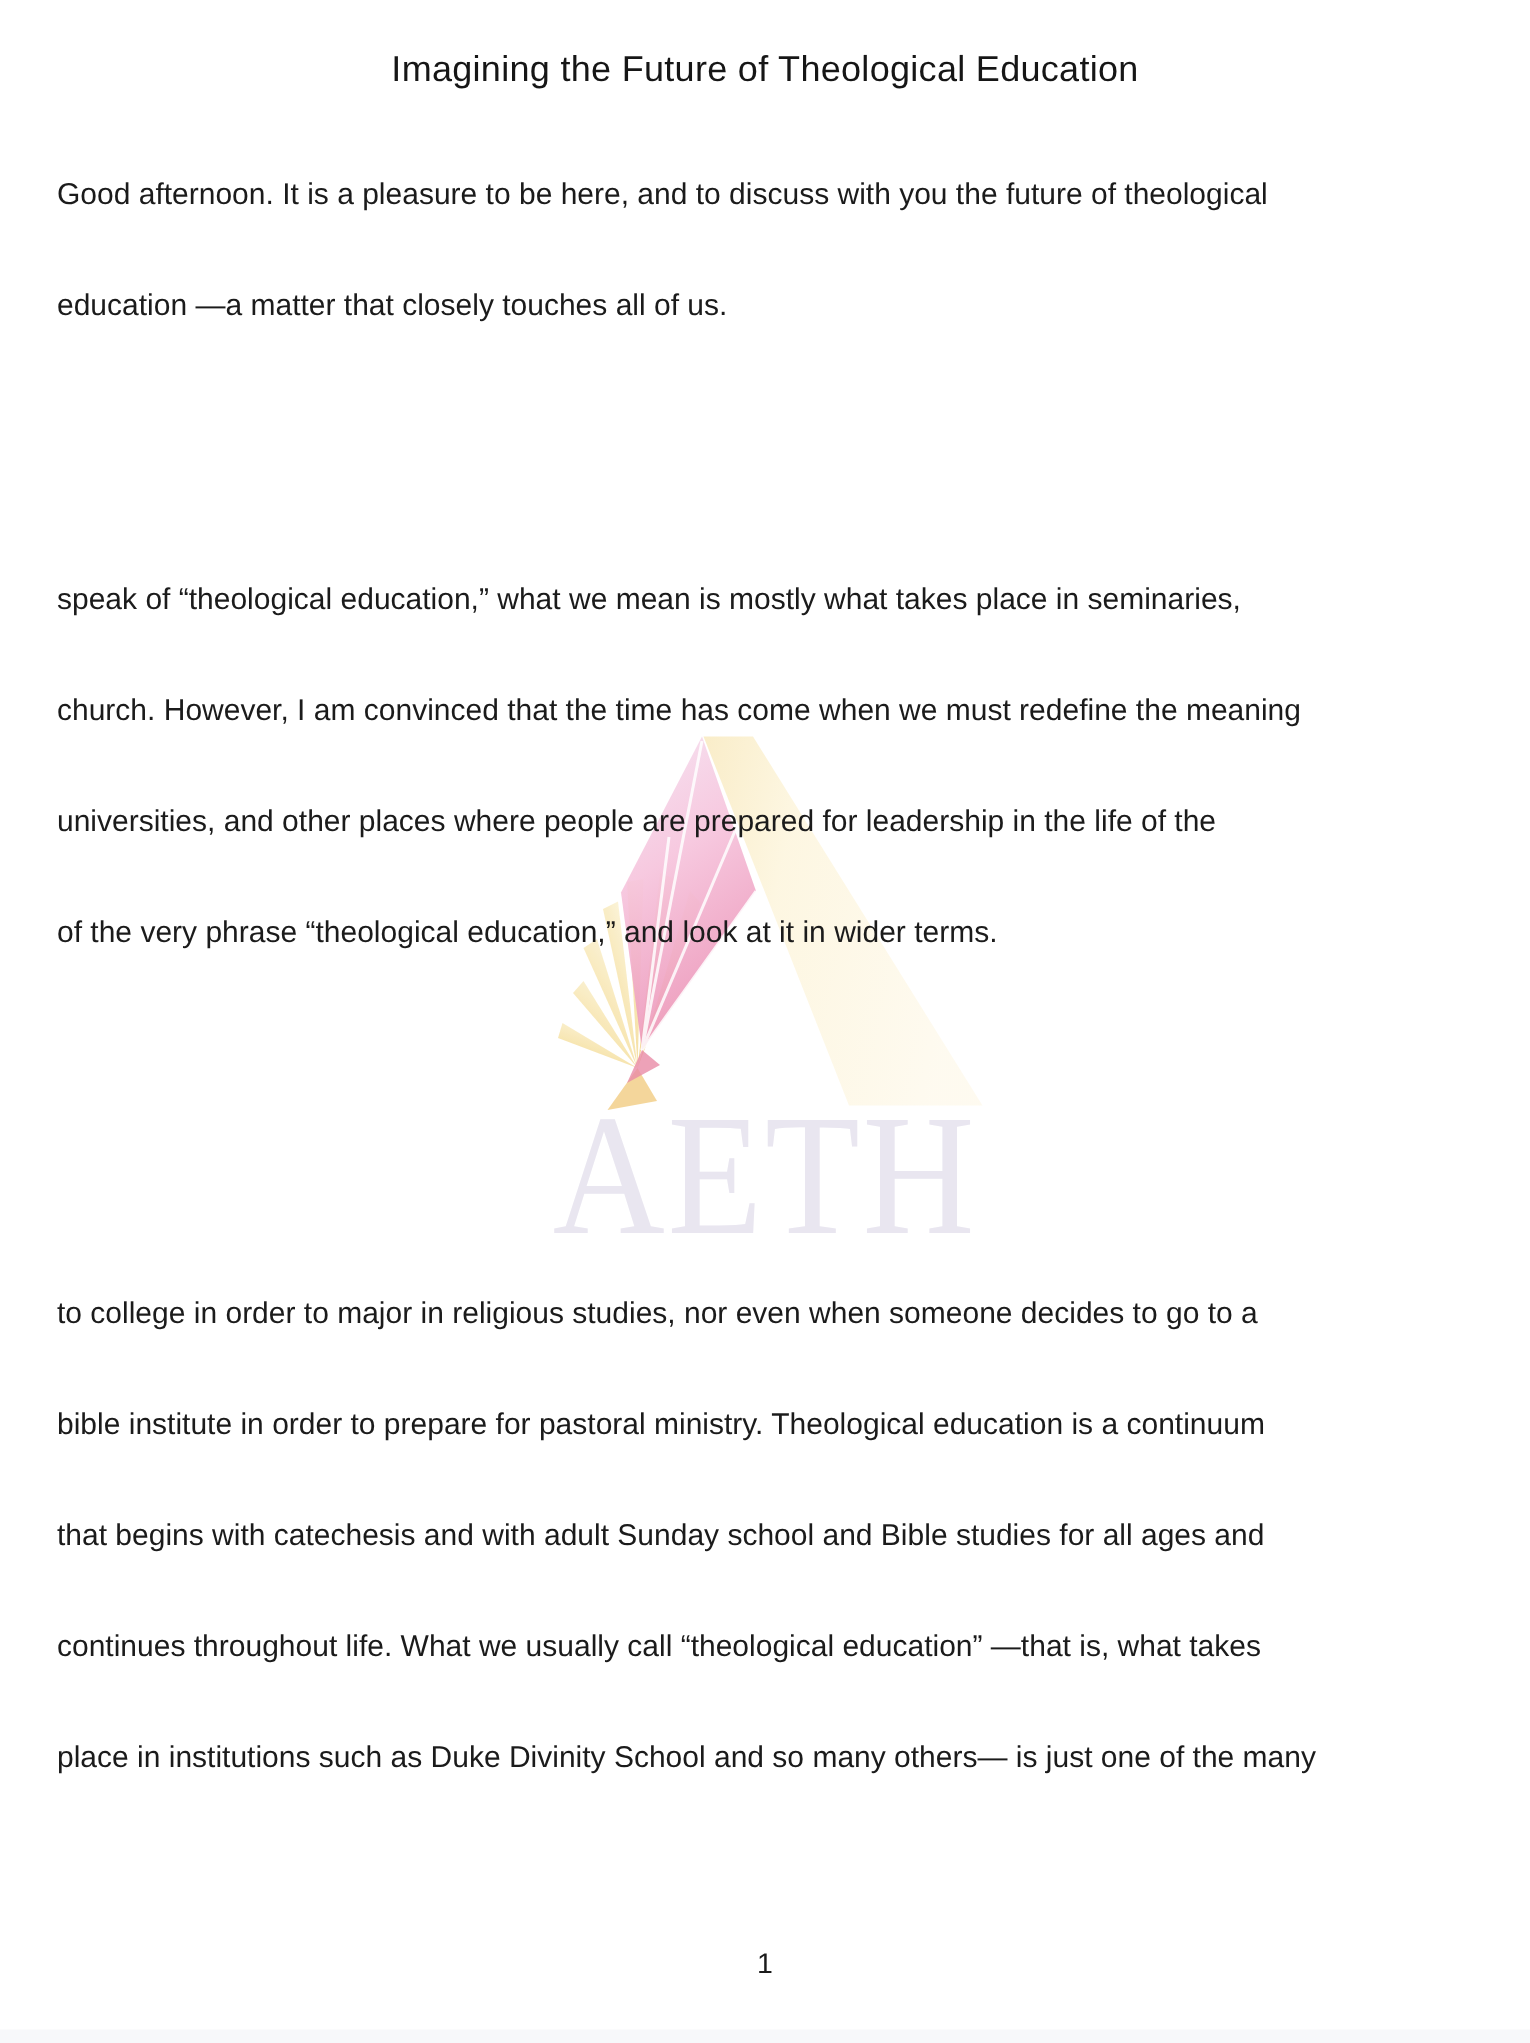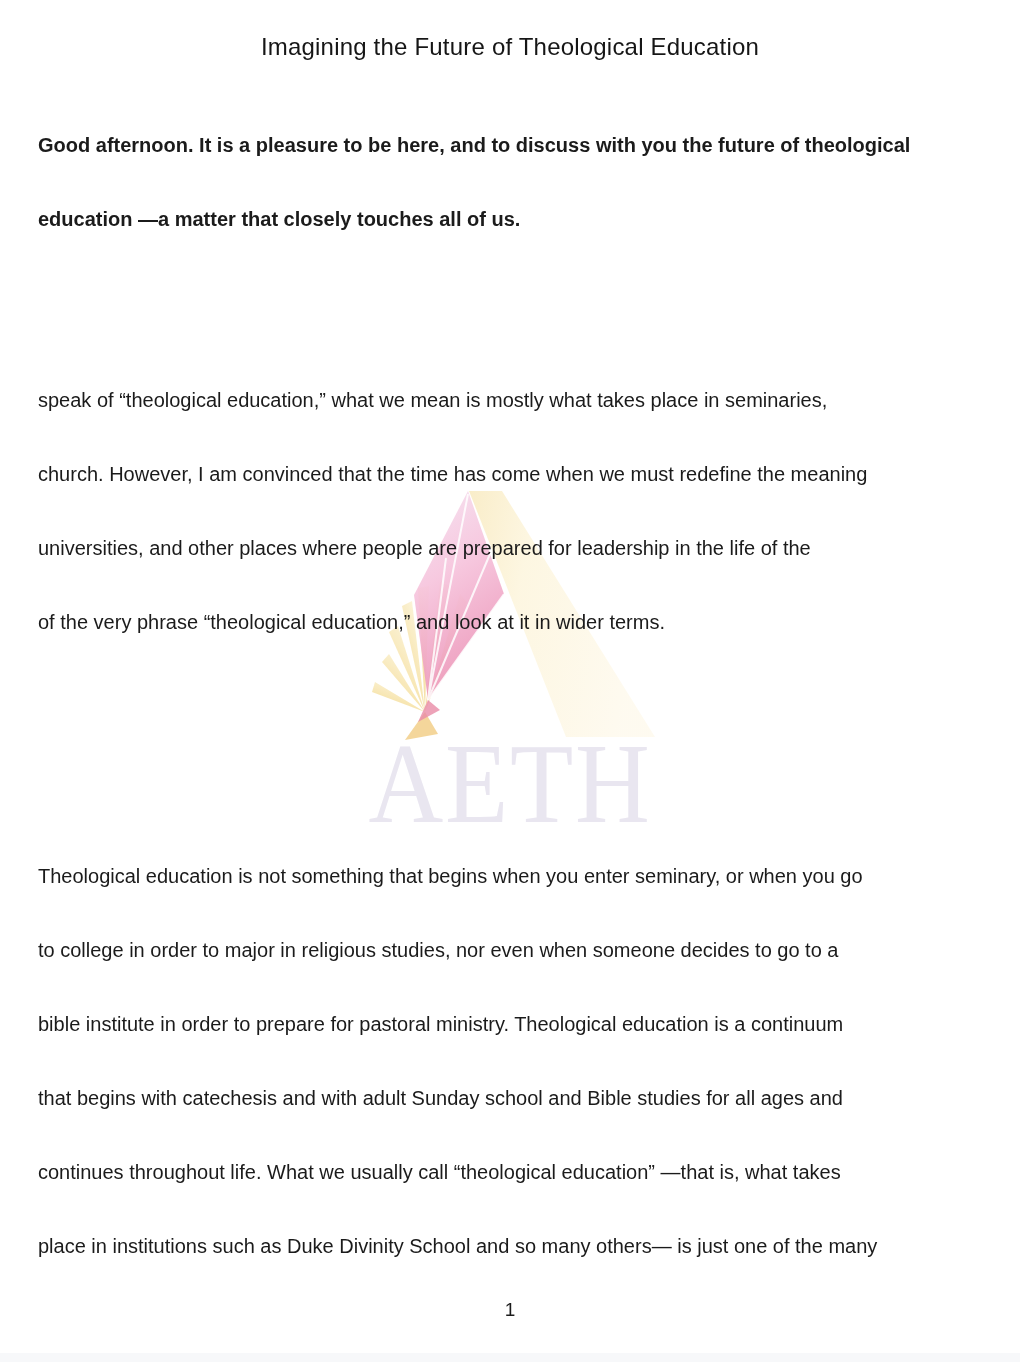--- a/index.html
+++ b/index.html
@@ -34,21 +34,21 @@
     position: absolute;
     top: 32px; left: 0; width: 100%;
     text-align: center;
     font-size: 24px;
     line-height: 30px;
     letter-spacing: 0.2px;
     color: #161616;
   }
   .para { position: absolute; left: 38px; width: 952px; font-size: 20px; color: #1b1b1b; }
   .para .line { line-height: 74px; white-space: nowrap; }
-  .para-1 { top: 108px; font-weight: bold; }
+  .para-1 { top: 93px; }
   .para-2 { top: 363px; }
   .para-3 { top: 839px; }
   .page-number {
     position: absolute;
     top: 1295px; left: 0; width: 100%;
     text-align: center;
     font-size: 19px;
     line-height: 30px;
     color: #1b1b1b;
   }
@@ -121,21 +121,20 @@
     </div>
 
     <div class="para para-2">
       <div class="line">speak of “theological education,” what we mean is mostly what takes place in seminaries,</div>
       <div class="line">church. However, I am convinced that the time has come when we must redefine the meaning</div>
       <div class="line">universities, and other places where people are prepared for leadership in the life of the</div>
       <div class="line">of the very phrase “theological education,” and look at it in wider terms.</div>
     </div>
 
     <div class="para para-3">
-      <div class="line">Theological education is not something that begins when you enter seminary, or when you go</div>
       <div class="line">to college in order to major in religious studies, nor even when someone decides to go to a</div>
       <div class="line">bible institute in order to prepare for pastoral ministry. Theological education is a continuum</div>
       <div class="line">that begins with catechesis and with adult Sunday school and Bible studies for all ages and</div>
       <div class="line">continues throughout life. What we usually call “theological education” —that is, what takes</div>
       <div class="line">place in institutions such as Duke Divinity School and so many others— is just one of the many</div>
     </div>
 
     <div class="page-number">1</div>
   </div>
 

